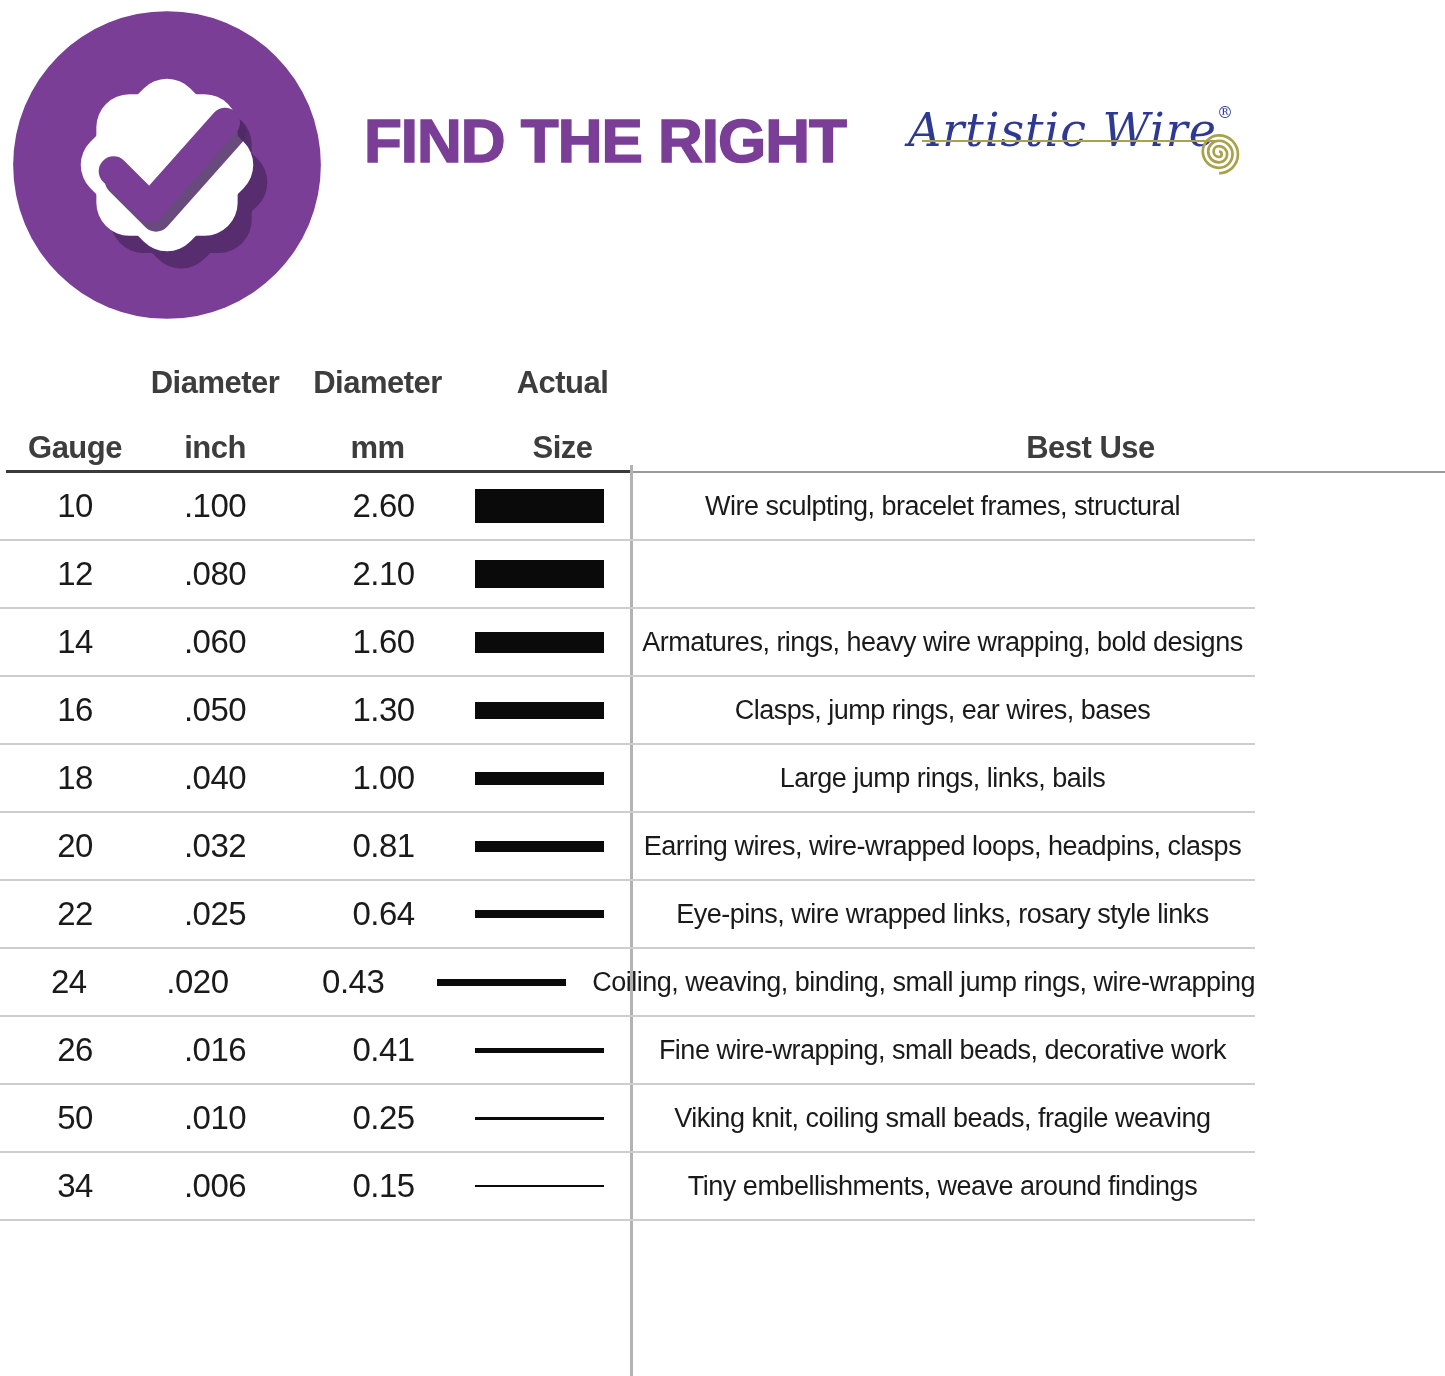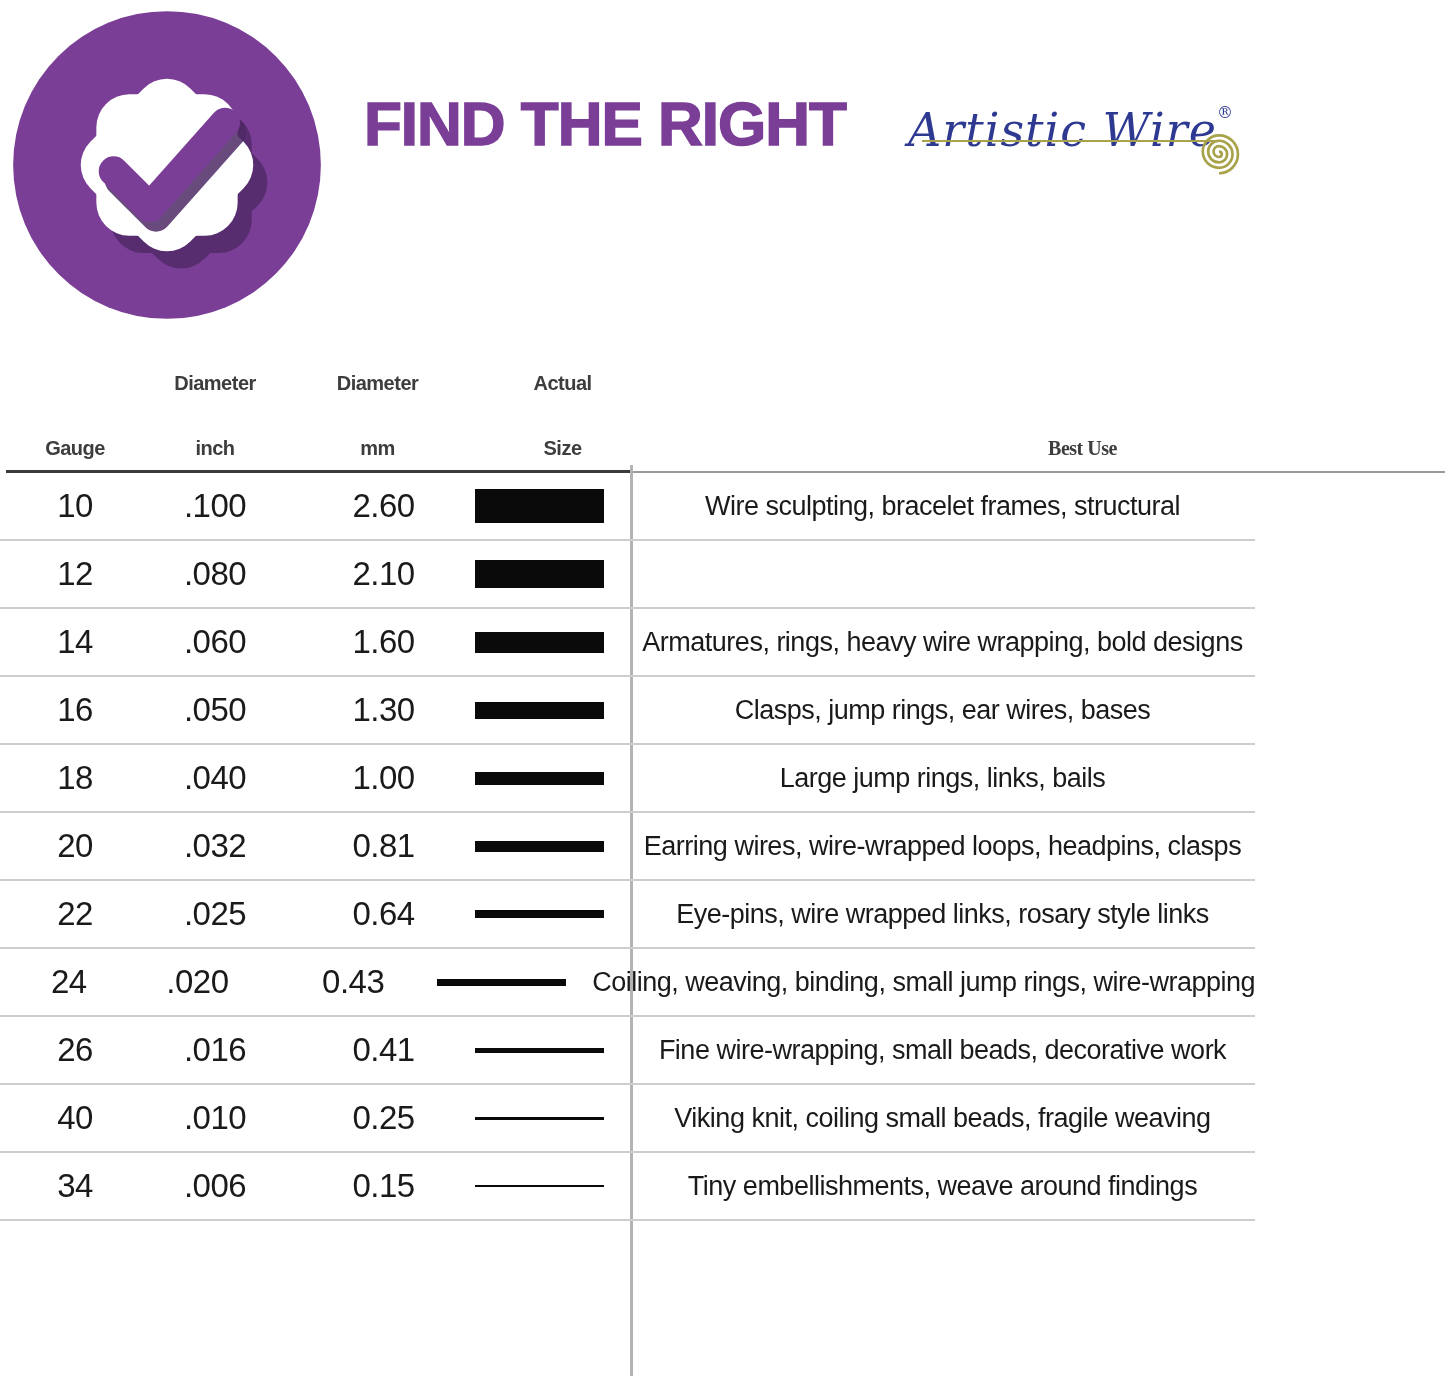--- a/index.html
+++ b/index.html
@@ -17,21 +17,21 @@
   html,body{background:#fff;}
   body{
     width:1445px;height:1376px;position:relative;overflow:hidden;
     font-family:"Liberation Sans",sans-serif;
   }
   
   .hero{position:absolute;left:0;top:0;width:1445px;height:360px;}
   .badge{position:absolute;left:10px;top:8px;width:314px;height:314px;}
   .badge svg{display:block;width:100%;height:100%;}
   .title{
-    position:absolute;left:364px;top:84px;
+    position:absolute;left:364px;top:101px;
     color:var(--purple);font-weight:700;font-size:62px;line-height:80px;
     letter-spacing:-1px;-webkit-text-stroke:1.5px var(--purple);
     white-space:nowrap;
   }
   .brand{position:absolute;left:908px;top:88px;width:360px;height:120px;}
   .brand-text{
     font-family:"DejaVu Serif",serif;font-style:italic;
     color:var(--navy);font-size:46px;line-height:50px;white-space:nowrap;
     letter-spacing:1px;
   }
@@ -40,31 +40,31 @@
     position:absolute;left:14px;top:52px;width:296px;height:2px;
     background:var(--olive);
   }
   .spiral{position:absolute;left:288px;top:46px;width:46px;height:46px;}
   
   .gauge-table{position:absolute;left:0;top:360px;width:1445px;height:1016px;}
   .thead{display:flex;height:113px;}
   .hcell{
     display:flex;flex-direction:column;justify-content:space-between;
     align-items:center;padding:6px 0 8px 0;
-    color:var(--header-text);font-weight:700;font-size:20px;line-height:34px;
+    color:var(--header-text);font-weight:700;font-size:31px;line-height:34px;
     letter-spacing:-0.5px;
   }
   .hcell .toplbl{min-height:34px;}
   .c-gauge{width:150px;}
   .c-inch{width:130px;}
   .c-mm{width:195px;}
   .c-size{width:155px;}
   .c-best{flex:1;}
   .h-best{justify-content:flex-end;}
-  .h-best .btm{position:relative;left:45px;font-family:Liberation Serif, serif;}
+  .h-best .btm{position:relative;left:53px;}
   .h-size{padding-left:20px;}
   .header-rule-left{
     position:absolute;left:6px;top:110px;width:624px;height:3px;background:#3b3b3b;
   }
   .header-rule-right{
     position:absolute;left:630px;top:111px;right:0;height:2px;background:#9a9a9a;
   }
   .col-divider{
     position:absolute;left:630px;top:105px;width:3px;height:911px;background:var(--divider);
   }
@@ -233,21 +233,21 @@
     <div class="cell num c-inch">.016</div>
     <div class="cell num c-mm">0.41</div>
     <div class="cell c-size">
       <div class="bar" style="height: 5px;"></div>
     </div>
     <div class="cell use c-best">Fine wire-wrapping, small beads, decorative work</div>
   </div>
 
 
   <div class="trow">
-    <div class="cell num c-gauge">40</div>
+    <div class="cell num c-gauge">50</div>
     <div class="cell num c-inch">.010</div>
     <div class="cell num c-mm">0.25</div>
     <div class="cell c-size">
       <div class="bar" style="height: 3px;"></div>
     </div>
     <div class="cell use c-best">Viking knit, coiling small beads, fragile weaving</div>
   </div>
 
 
   <div class="trow">

